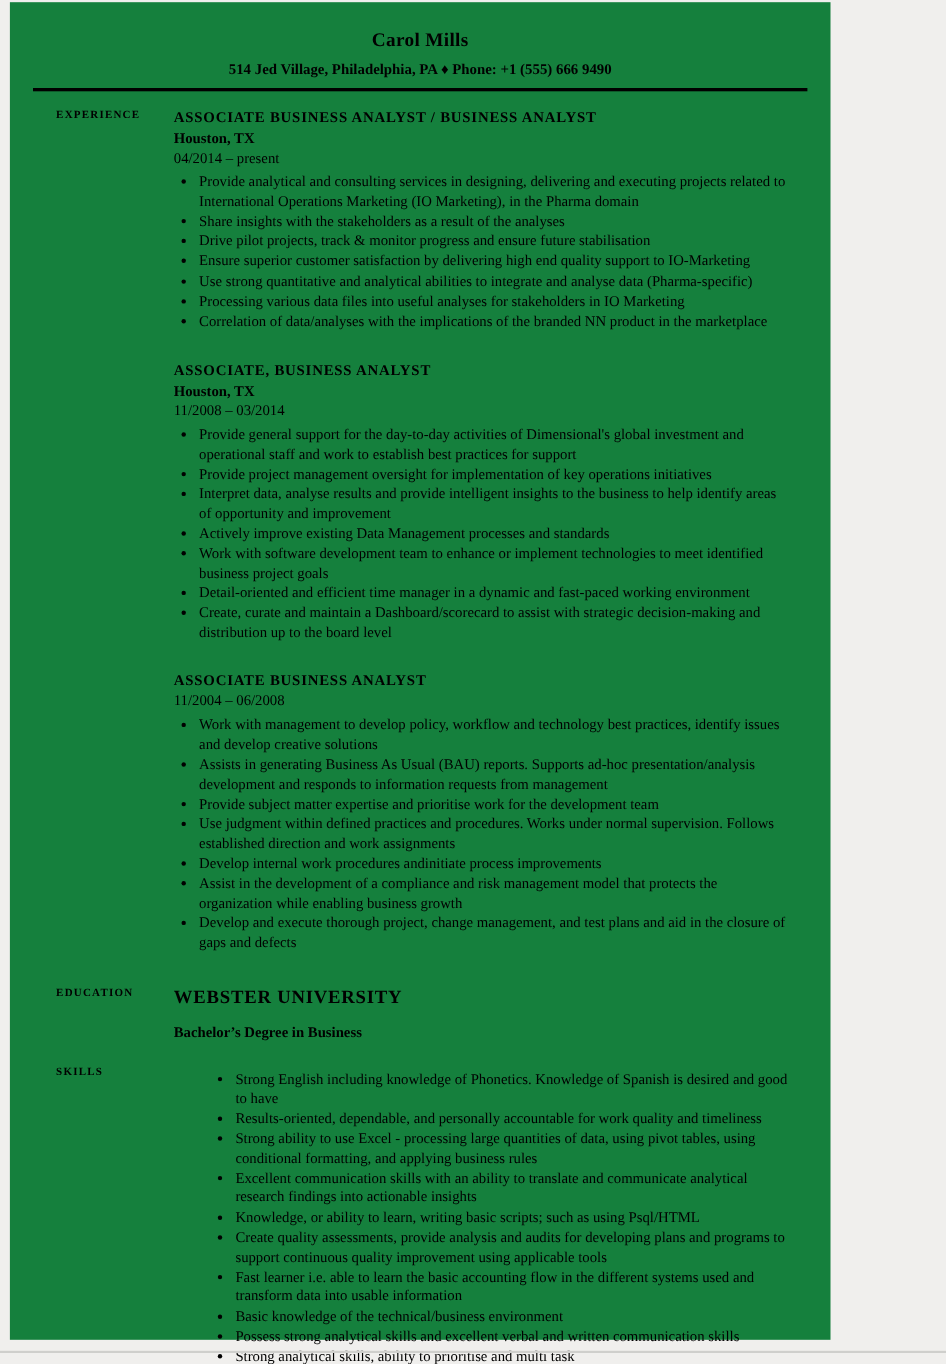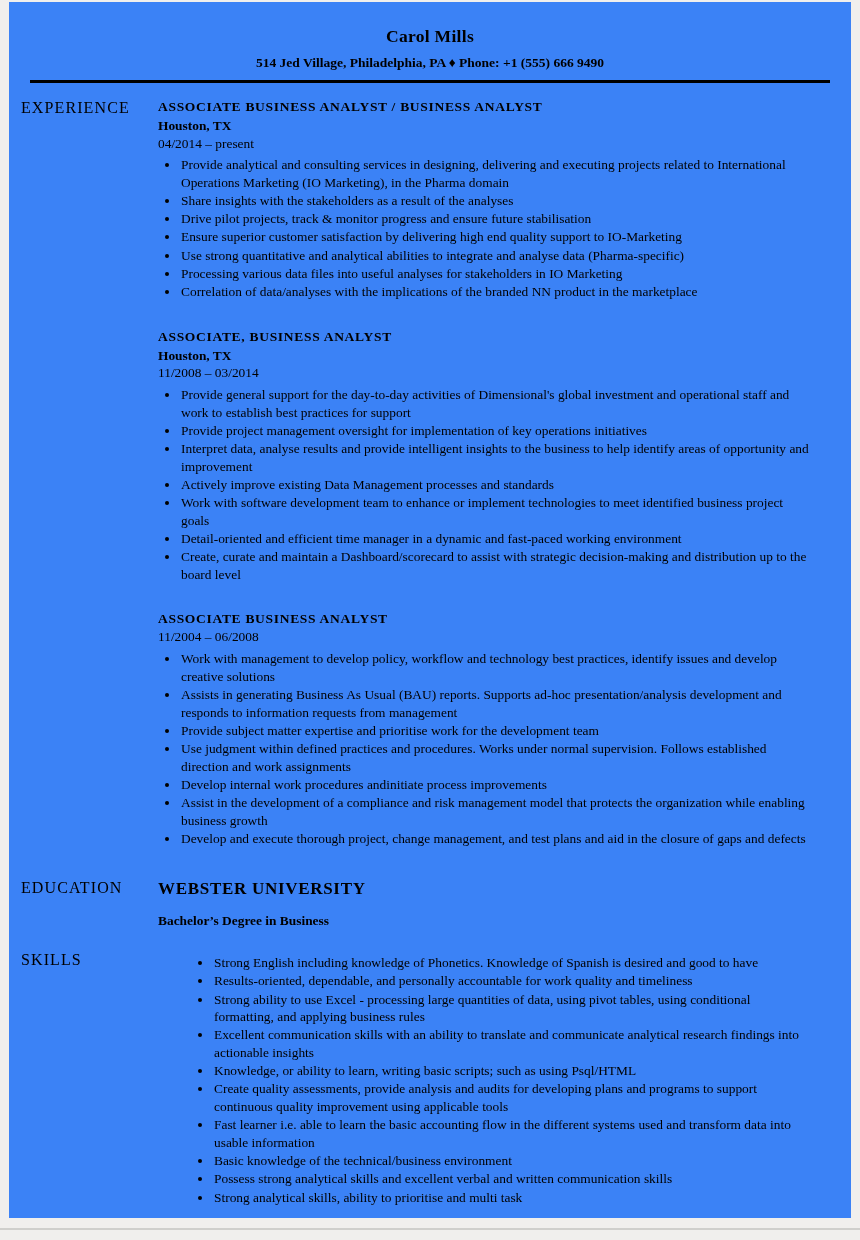--- a/index.html
+++ b/index.html
@@ -9,23 +9,23 @@
     height: 1240px;
     background: #f0efed;
     font-family: "Liberation Serif", "DejaVu Serif", serif;
     color: #000;
     overflow: hidden;
   }
   .page {
     position: absolute;
     top: 2px;
     left: 9px;
-    width: 842px;
+    width: 746px;
     height: 1216px;
-    background: #3b82f6;
+    background: #15803d;
     box-sizing: border-box;
   }
   .bottom-line {
     position: absolute;
     left: 0;
     top: 1228px;
     width: 860px;
     height: 2px;
     background: #cfcfcc;
   }
@@ -49,25 +49,25 @@
   .section {
     display: flex;
     align-items: flex-start;
   }
   .section-experience { margin-top: 15px; }
   .section-education { margin-top: 30px; }
   .section-skills { margin-top: 20px; gap: 33px; }
   .section-label {
     flex: 0 0 149px;
     box-sizing: border-box;
-    padding-left: 12px;
+    padding-left: 42px;
     padding-top: 1px;
-    font-size: 16px;
+    font-size: 10px;
     letter-spacing: 1.1px;
-    font-weight: 400;
+    font-weight: 700;
   }
   .section-body {
     flex: 1 1 auto;
     box-sizing: border-box;
     padding-right: 38px;
     font-size: 13.4px;
     line-height: 1.32;
   }
   .job + .job { margin-top: 27px; }
   .job-title {

